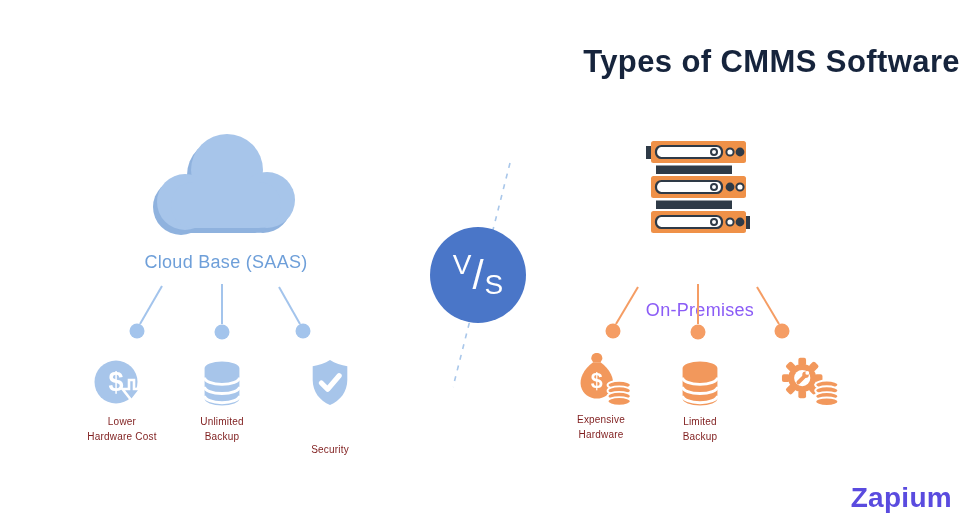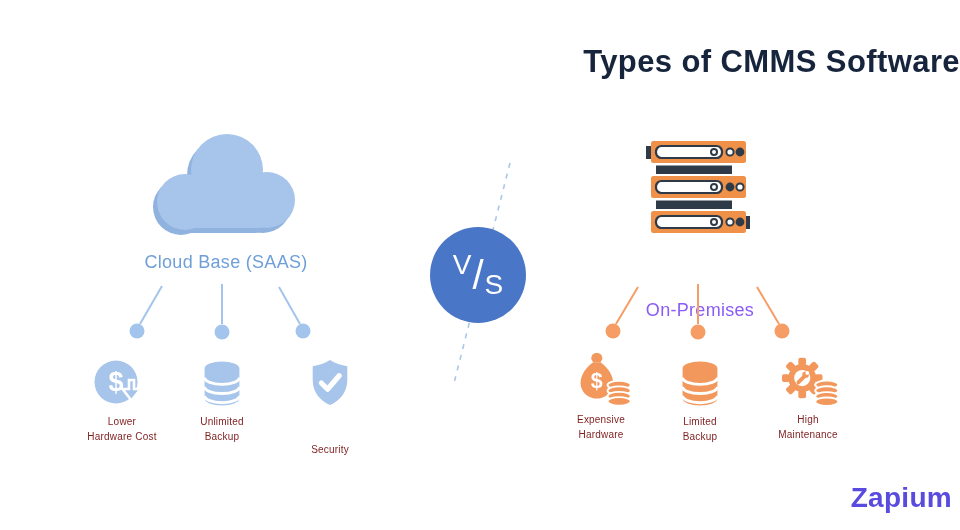--- a/index.html
+++ b/index.html
@@ -262,19 +262,17 @@
         <circle cx="30.5" cy="23.5" r="3.4" fill="#F2985C"></circle>
         <circle cx="32.3" cy="21.7" r="2" fill="#ffffff"></circle>
         <g fill="#F2985C" stroke="#ffffff" stroke-width="2">
           <ellipse cx="52.5" cy="34" rx="12" ry="4.4"></ellipse>
           <ellipse cx="52.5" cy="40" rx="12" ry="4.4"></ellipse>
           <ellipse cx="52.5" cy="46" rx="12" ry="4.4"></ellipse>
           <ellipse cx="52.5" cy="51.5" rx="12" ry="4.4"></ellipse>
         </g>
       </svg>
     </div>
-    <div class="feature-label">High
-Maintenance</div>
   </div>
 
   <div class="abs brand-logo">Zapium</div>
 
 </div>
 
 </body></html>

